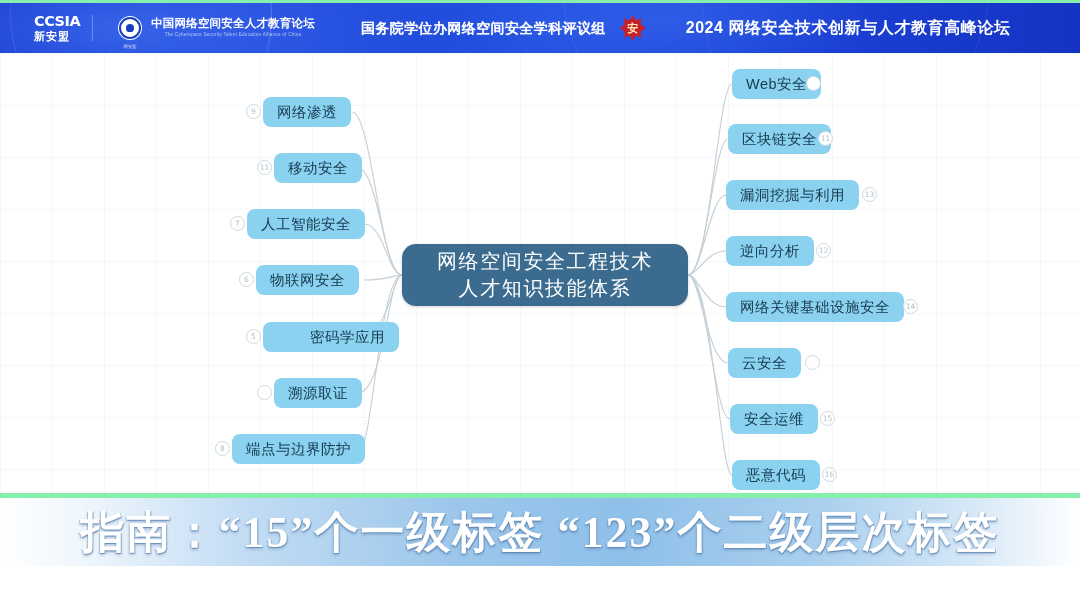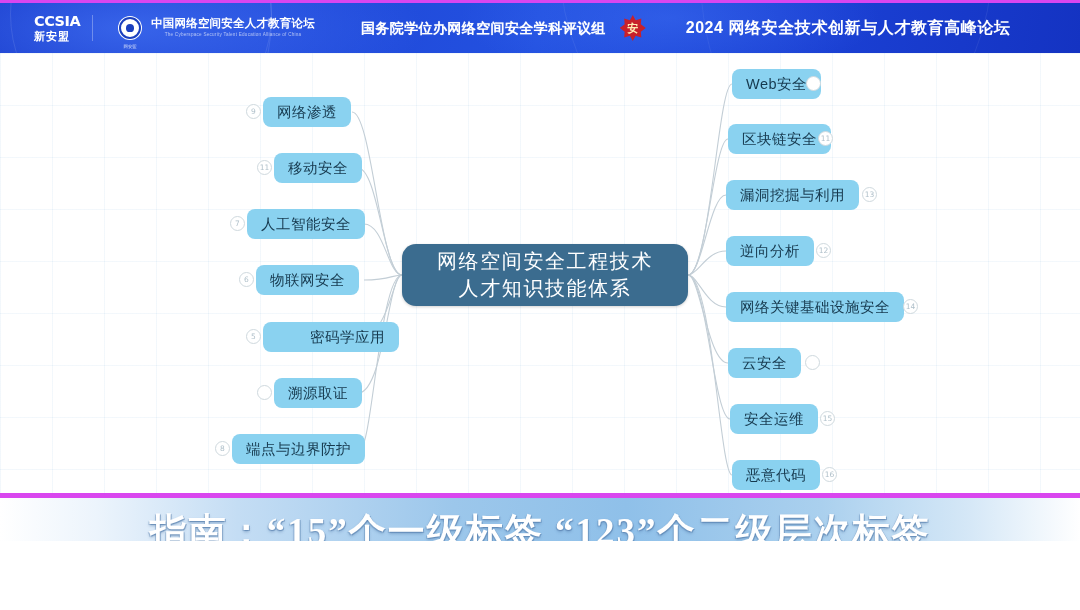--- a/index.html
+++ b/index.html
@@ -13,22 +13,22 @@
     font-family: "Liberation Sans", "DejaVu Sans", sans-serif;
     overflow: hidden;
     position: relative;
   }
 
   
   #slide {
     position: absolute;
     left: 0; top: 0;
     width: 1080px;
-    height: 541px;
-    background: #d946ef;
+    height: 610px;
+    background: #86efac;
     overflow: hidden;
   }
 
   
   #header-banner {
     position: absolute;
     left: 0; top: 3px;
     width: 1080px;
     height: 50px;
     background:
@@ -282,21 +282,21 @@
         rgba(143,192,233,1) 58%,
         rgba(170,208,238,1) 76%,
         rgba(214,232,247,1) 90%,
         rgba(255,255,255,1) 100%);
     display: flex;
     align-items: center;
     justify-content: center;
   }
   #bottom-banner-text {
     font-family: "Liberation Serif", "DejaVu Serif", serif;
-    font-size: 37px;
+    font-size: 44px;
     font-weight: bold;
     color: #ffffff;
     letter-spacing: 2px;
     white-space: nowrap;
     text-shadow:
       1px 1px 0 rgba(90,130,175,0.55),
       -1px 1px 0 rgba(90,130,175,0.35),
       0 2px 3px rgba(70,110,160,0.45);
   }
 

